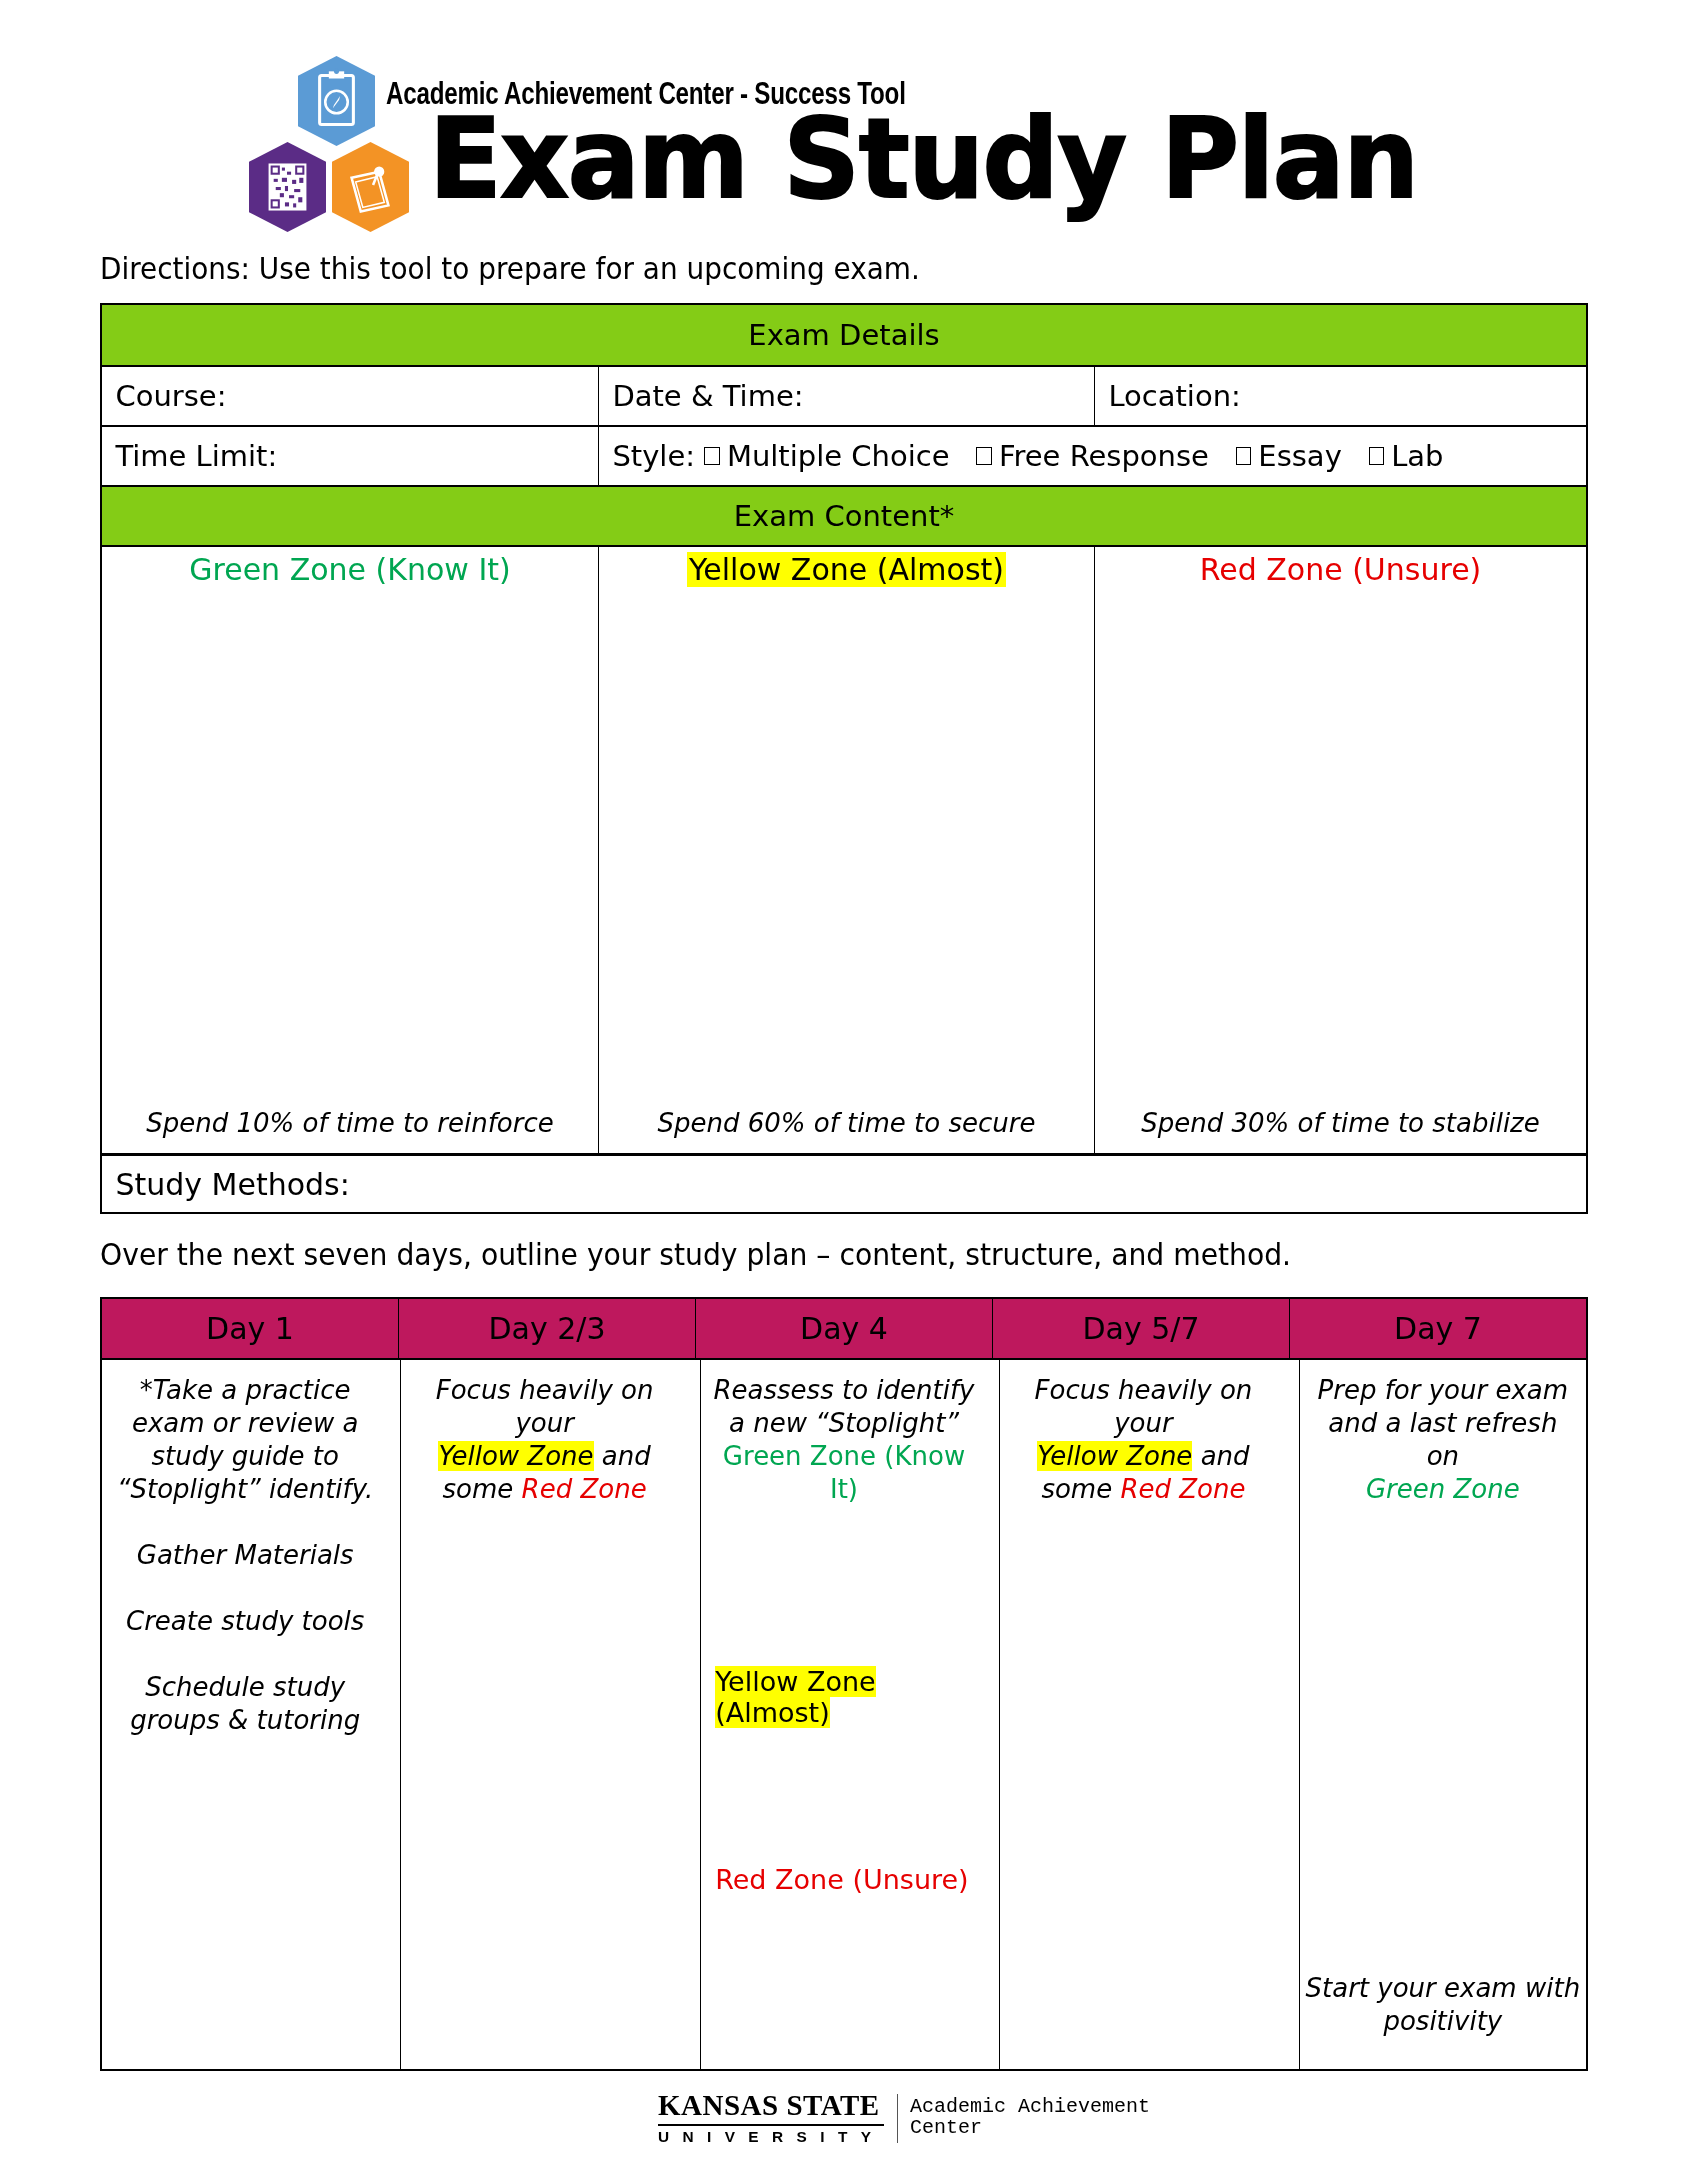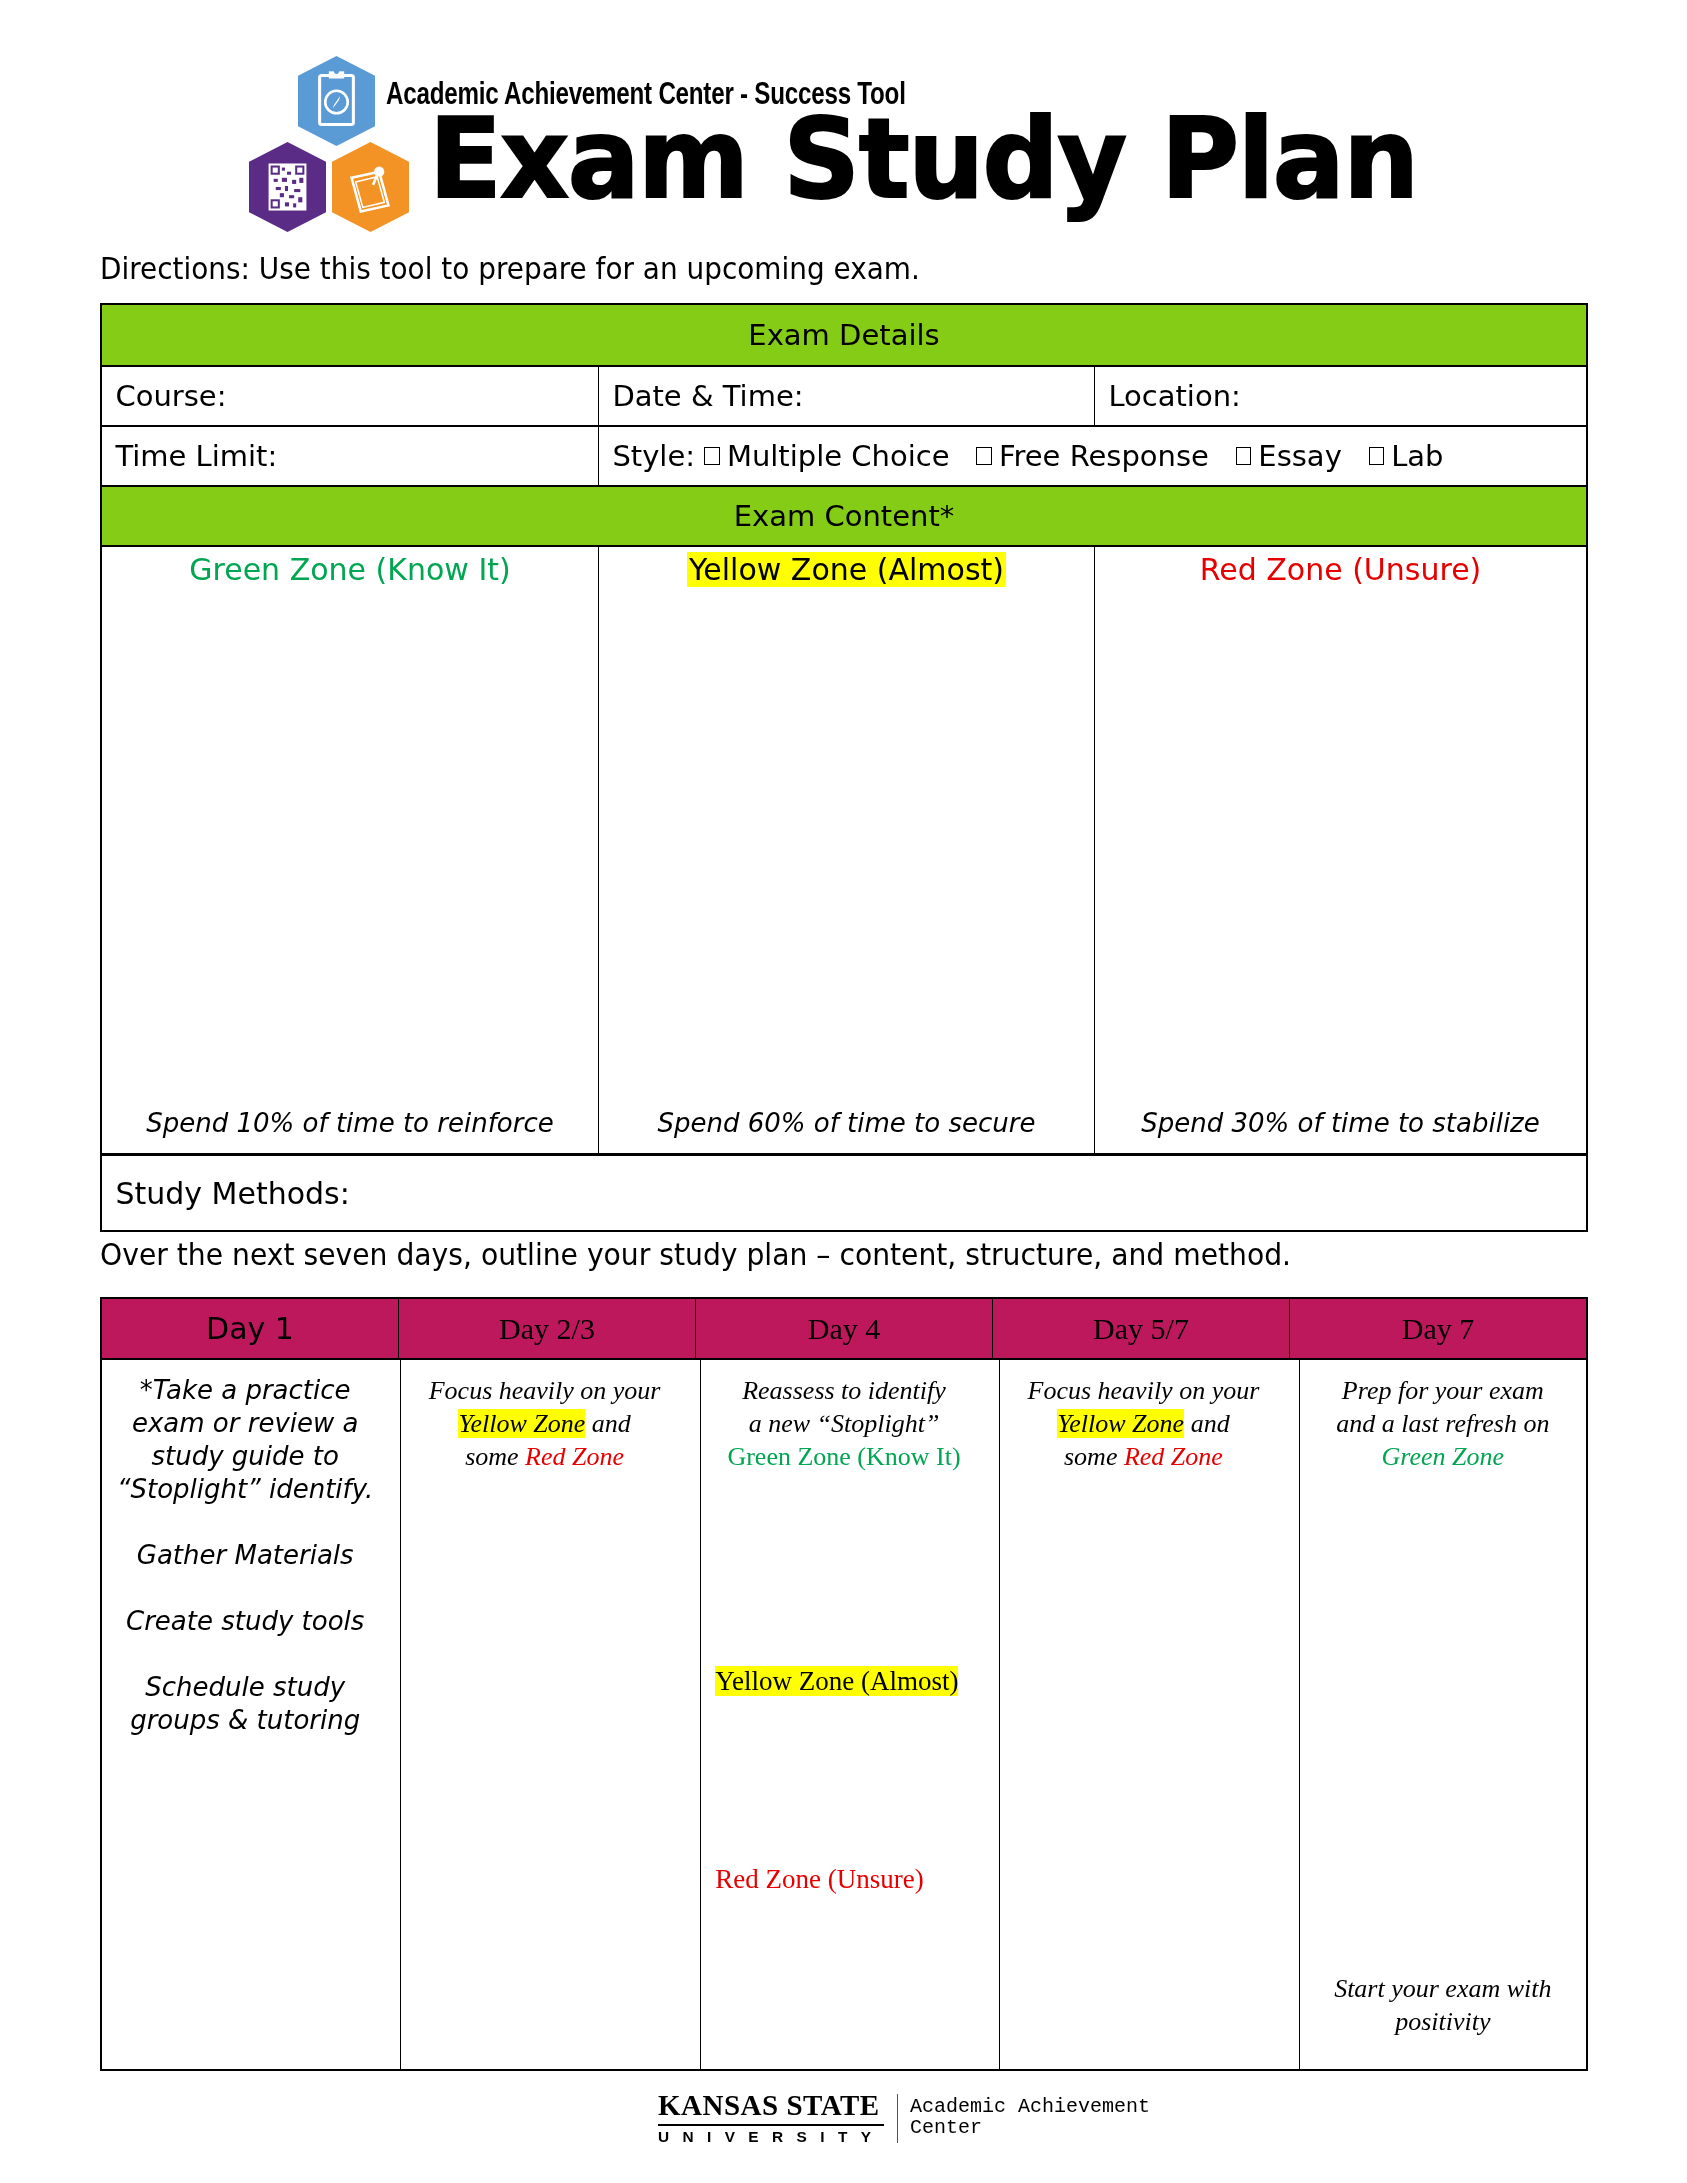--- a/index.html
+++ b/index.html
@@ -44,32 +44,32 @@
   .zone { width: 496px; display: flex; flex-direction: column; align-items: center; position: relative; }
   .zone + .zone { border-left: 1.5px solid #000; }
   .zone:last-child { flex: 1; }
   .zone-title { margin-top: 5.1px; font-size: 30px; white-space: nowrap; padding: 0 2.1px; }
   .zone-foot { position: absolute; bottom: 0; left: 0; right: 0; height: 61px; display: flex; align-items: center;
                justify-content: center; font-style: italic; font-size: 26px; white-space: nowrap; }
   .green { color: #00a651; }
   .red { color: #e60000; }
   .hl { background: #ffff00; }
 
-  .methods { height: 77px; border-top: 3.6px solid #000; display: flex; align-items: center; padding-left: 13.4px; font-size: 30px; }
+  .methods { height: 59px; border-top: 3.6px solid #000; display: flex; align-items: center; padding-left: 13.4px; font-size: 30px; }
 
   .outline { position: absolute; left: 100px; top: 1237px; font-size: 30px; white-space: nowrap;
              transform: scaleX(0.94); transform-origin: left top; }
 
   
   .days { position: absolute; left: 100px; top: 1297px; width: 1488px; height: 774px; border: 2.6px solid #000;
           display: flex; flex-direction: column; }
   .days-head { display: flex; height: 61px; background: #be185d; border-bottom: 2.6px solid #000; }
   .days-body { display: flex; flex: 1; gap: 12px; }
   .dcol { flex: 1; position: relative; }
-  .dcol + .dcol { border-left: 1.5px solid #000; font-family: Liberation Serif, serif; }
+  .dcol + .dcol { border-left: 1.5px solid #000; }
   .dhead { display: flex; align-items: center; justify-content: center; font-size: 30px; }
   .dtext { font-style: italic; font-size: 26px; text-align: center; line-height: 33px; padding: 14.4px 9.3px 0; }
   .dtext p { margin: 0; }
   .dtext .gap { height: 33px; }
   .dtext .plain { font-style: normal; }
   .abs { position: absolute; left: 0; right: 0; text-align: center; }
   .d4-y { top: 306px; font-size: 27px; }
   .d4-r { top: 504px; font-size: 27px; text-align: left; padding-left: 14.4px; }
   .d4-y { text-align: left; padding-left: 14.4px; }
   .d7-bottom { bottom: 31px; font-style: italic; font-size: 26px; line-height: 33px; }

